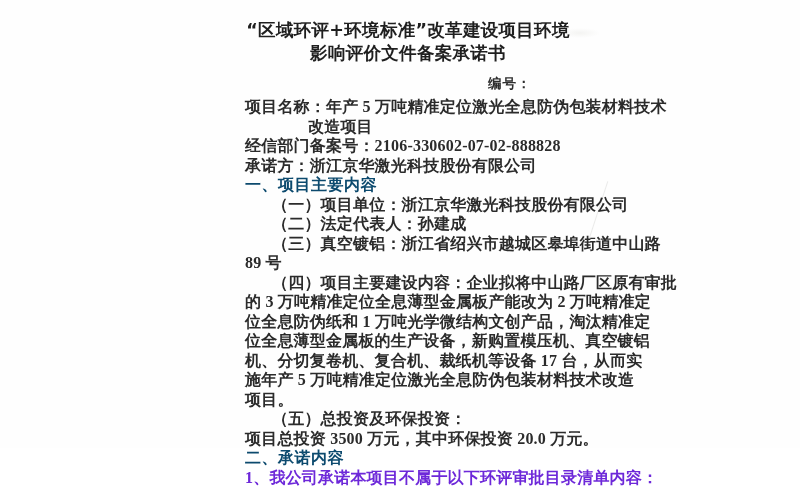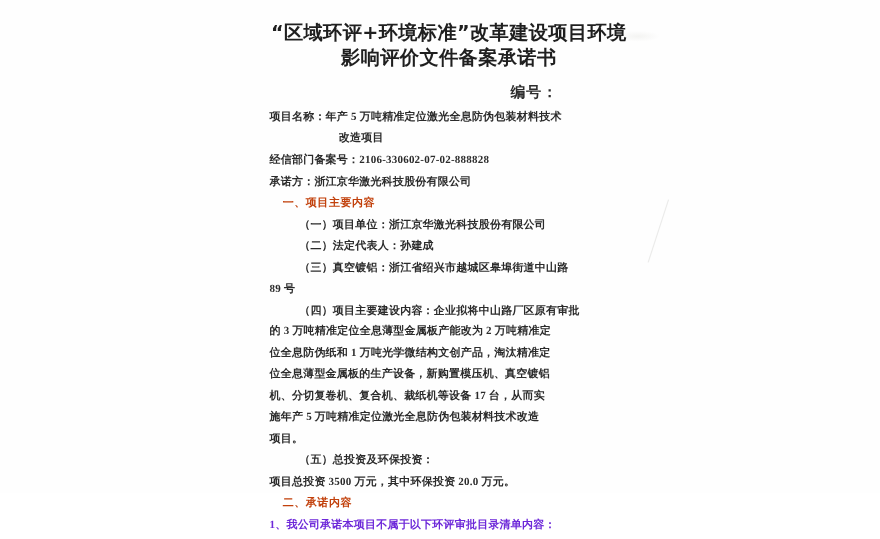--- a/index.html
+++ b/index.html
@@ -39,45 +39,44 @@
     font-family: "DejaVu Sans", "Liberation Sans", sans-serif;
     font-weight: bold;
     font-size: 17.5px;
     line-height: 23px;
     color: #1f1f1f;
     letter-spacing: 0.3px;
     white-space: nowrap;
   }
   .serial {
     position: absolute;
-    left: 464px; top: 75px;
+    left: 488px; top: 75px;
     font-size: 13.5px;
     font-weight: bold;
     color: #2d2d2d;
     letter-spacing: 1px;
     white-space: nowrap;
   }
   .content {
     position: absolute;
     left: 245px; top: 97px;
     width: 328px;
-    font-size: 10px;
+    font-size: 16px;
     line-height: 19.5px;
     color: #2b2b2b;
     letter-spacing: 0.2px;
   }
   .line { white-space: nowrap; font-weight: 600; }
   .line.indent { padding-left: 27px; }
-  .line.indent-label { padding-left: 63px; font-family: Liberation Mono, monospace; }
+  .line.indent-label { padding-left: 63px; }
   .line.heading {
     font-family: "DejaVu Sans", "Liberation Sans", sans-serif;
     font-weight: bold;
-    color: #c2410c;
+    color: #0c4a6e;
     letter-spacing: 0.5px;
-    margin-left: 12px;
   }
   .line.strong { font-weight: bold; color: #6d28d9; }
 </style>
 </head>
 <body>
 
 <div class="page">
 
   <div class="artifact-2"></div>
   <div class="artifact-1"></div>

